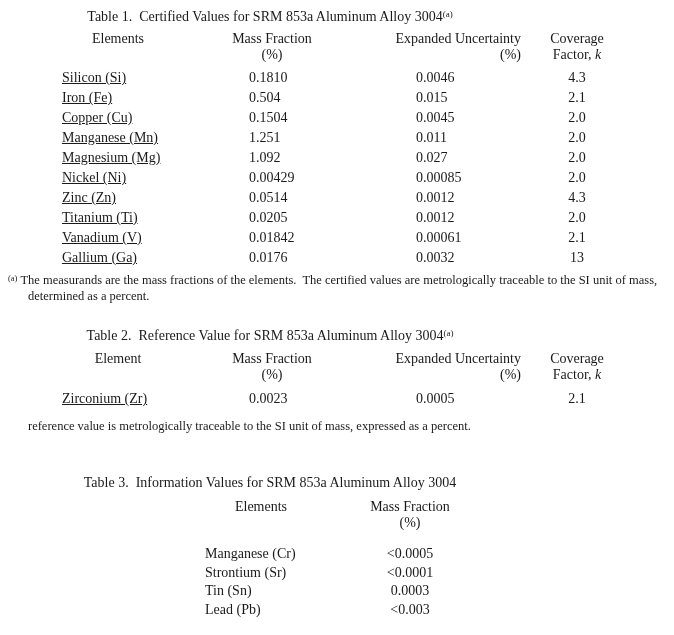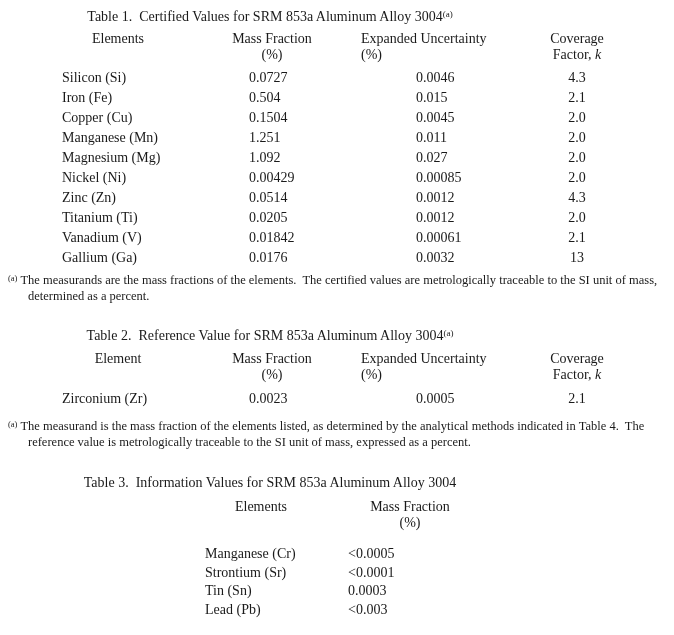--- a/index.html
+++ b/index.html
@@ -22,27 +22,27 @@
     white-space: pre;
   }
   .sup {
     font-size: 9px;
     position: relative;
     top: -4px;
     line-height: 0;
   }
   .row { position: absolute; left: 0; width: 674px; height: 18px; }
   
-  .c1 { position: absolute; left: 62px; white-space: pre; }
+  .c1 { position: absolute; left: 62px; white-space: pre; text-decoration: underline; }
   .c2 { position: absolute; left: 249px; white-space: pre; }
   .c3 { position: absolute; left: 416px; white-space: pre; }
   .c4 { position: absolute; left: 517px; width: 120px; text-align: center; white-space: pre; }
   .h-c1 { position: absolute; left: 56px;  width: 124px; text-align: center; white-space: pre; }
   .h-c2 { position: absolute; left: 192px; width: 160px; text-align: center; white-space: pre; }
-  .h-c3 { position: absolute; left: 361px; width: 160px; text-align: left; white-space: pre; }
+  .h-c3 { position: absolute; left: 361px; width: 160px; text-align: right; white-space: pre; }
   .h-c4 { position: absolute; left: 517px; width: 120px; text-align: center; white-space: pre; font-family: Liberation Serif, serif; }
   .k-ital { font-style: italic; }
   
   .footnote {
     position: absolute;
     left: 8px;
     width: 660px;
     font-size: 12.5px;
     line-height: 16px;
   }
@@ -50,21 +50,21 @@
   .fn-indent { padding-left: 20px; }
   .fn-sup {
     font-size: 8.5px;
     position: relative;
     top: -3.5px;
     margin-right: 3px;
     line-height: 0;
   }
   
   .t3-c1 { position: absolute; left: 205px; white-space: pre; }
-  .t3-val { position: absolute; left: 348px; width: 124px; text-align: left; white-space: pre; }
+  .t3-val { position: absolute; left: 348px; width: 124px; text-align: center; white-space: pre; }
   .t3-h1 { position: absolute; left: 201px; width: 120px; text-align: center; white-space: pre; }
   .t3-h2 { position: absolute; left: 348px; width: 124px; text-align: center; white-space: pre; }
 </style>
 </head>
 <body>
 
 <div class="page">
 
   <div class="title" style="top:9px"><span>Table 1.  Certified Values for SRM 853a Aluminum Alloy 3004</span><span class="sup">(a)</span></div>
 
@@ -75,21 +75,21 @@
     <span class="h-c4">Coverage</span>
   </div>
   <div class="row" style="top:47px">
     <span class="h-c2">(%)</span>
     <span class="h-c3">(%)</span>
     <span class="h-c4"><span>Factor, </span><span class="k-ital">k</span></span>
   </div>
 
   <div class="row" style="top:70px">
     <span class="c1">Silicon (Si)</span>
-    <span class="c2">0.0727</span>
+    <span class="c2">0.1810</span>
     <span class="c3">0.0046</span>
     <span class="c4">4.3</span>
   </div>
   <div class="row" style="top:90px">
     <span class="c1">Iron (Fe)</span>
     <span class="c2">0.504</span>
     <span class="c3">0.015</span>
     <span class="c4">2.1</span>
   </div>
   <div class="row" style="top:110px">
@@ -161,21 +161,20 @@
   </div>
 
   <div class="row" style="top:391px">
     <span class="c1">Zirconium (Zr)</span>
     <span class="c2">0.0023</span>
     <span class="c3">0.0005</span>
     <span class="c4">2.1</span>
   </div>
 
   <div class="footnote" style="top:418px">
-    <div class="fn-line"><span class="fn-sup">(a)</span><span>The measurand is the mass fraction of the elements listed, as determined by the analytical methods indicated in Table 4.  The</span></div>
     <div class="fn-line fn-indent"><span>reference value is metrologically traceable to the SI unit of mass, expressed as a percent.</span></div>
   </div>
 
   <div class="title" style="top:475px"><span>Table 3.  Information Values for SRM 853a Aluminum Alloy 3004</span></div>
 
   <div class="row" style="top:499px">
     <span class="t3-h1">Elements</span>
     <span class="t3-h2">Mass Fraction</span>
   </div>
   <div class="row" style="top:515px">

